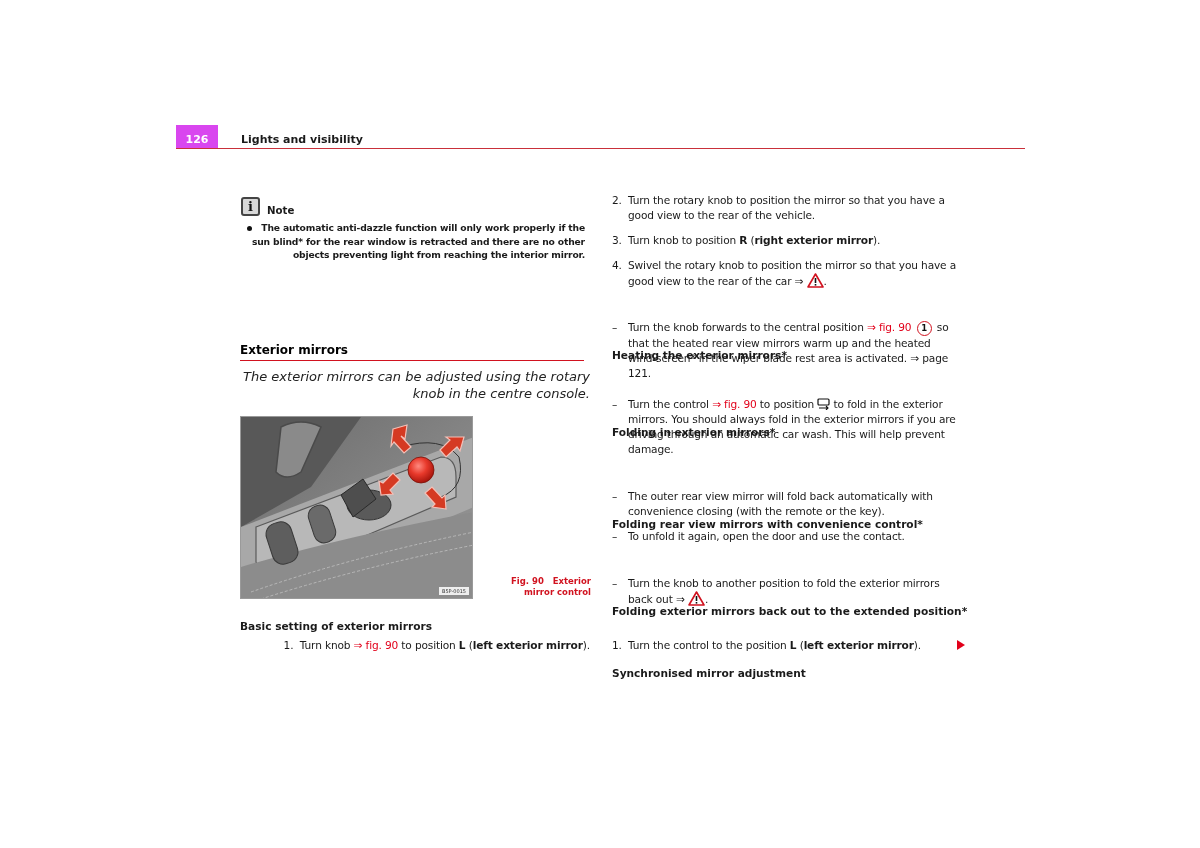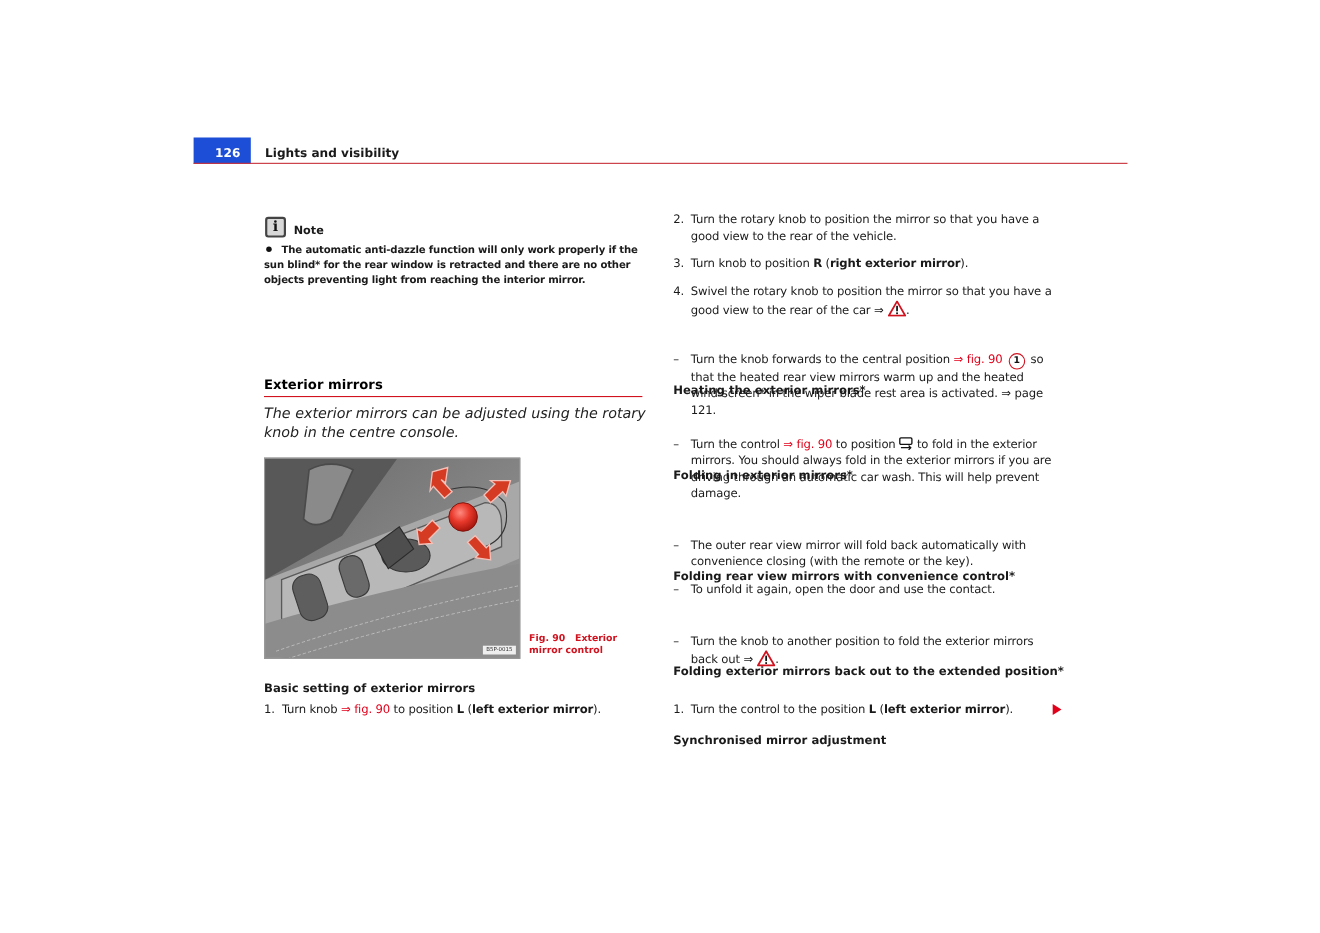--- a/index.html
+++ b/index.html
@@ -1,26 +1,25 @@
 <!DOCTYPE html>
 <html><head>
 <meta charset="utf-8">
 <style>
   html, body { margin: 0; padding: 0; }
   body {
     width: 1200px; height: 848px; background: #ffffff; position: relative; overflow: hidden;
     font-family: "DejaVu Sans", "Liberation Sans", sans-serif; color: #1a1a1a;
   }
-  .abs { position: absolute; }
+  .abs { position: absolute; text-align: right; }
   
   .page-num-block {
-    left: 176px; top: 125px; width: 42px; height: 24px; background: #1d4ed8;
+    left: 176px; top: 125px; width: 42px; height: 24px; background: #d946ef;
     color: #fff; font-weight: bold; font-size: 11px; line-height: 30px; text-align: center;
     font-family: "DejaVu Sans", sans-serif;
-    padding-left: 10px;
   }
   .header-title {
     left: 241px; top: 133px; font-weight: bold; font-size: 11px; color: #1a1a1a;
     font-family: "DejaVu Sans", sans-serif;
   }
   .header-rule { left: 176px; top: 148px; width: 849px; height: 1px; background: #c9303a; }
 
   
   .txt { font-size: 10.6px; line-height: 15px; letter-spacing: -0.15px; }
   .small { font-size: 9.2px; line-height: 13.5px; letter-spacing: -0.15px; font-weight: bold; }

